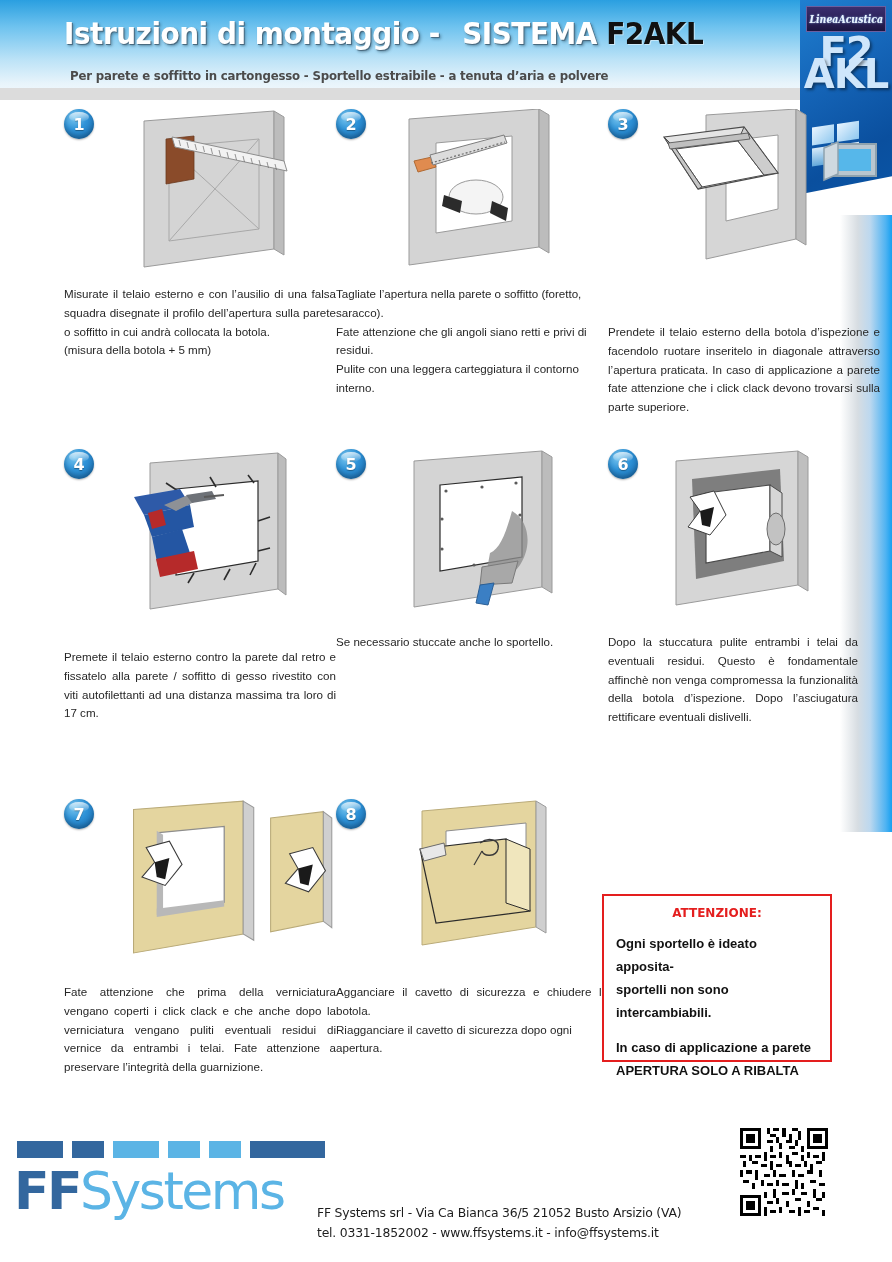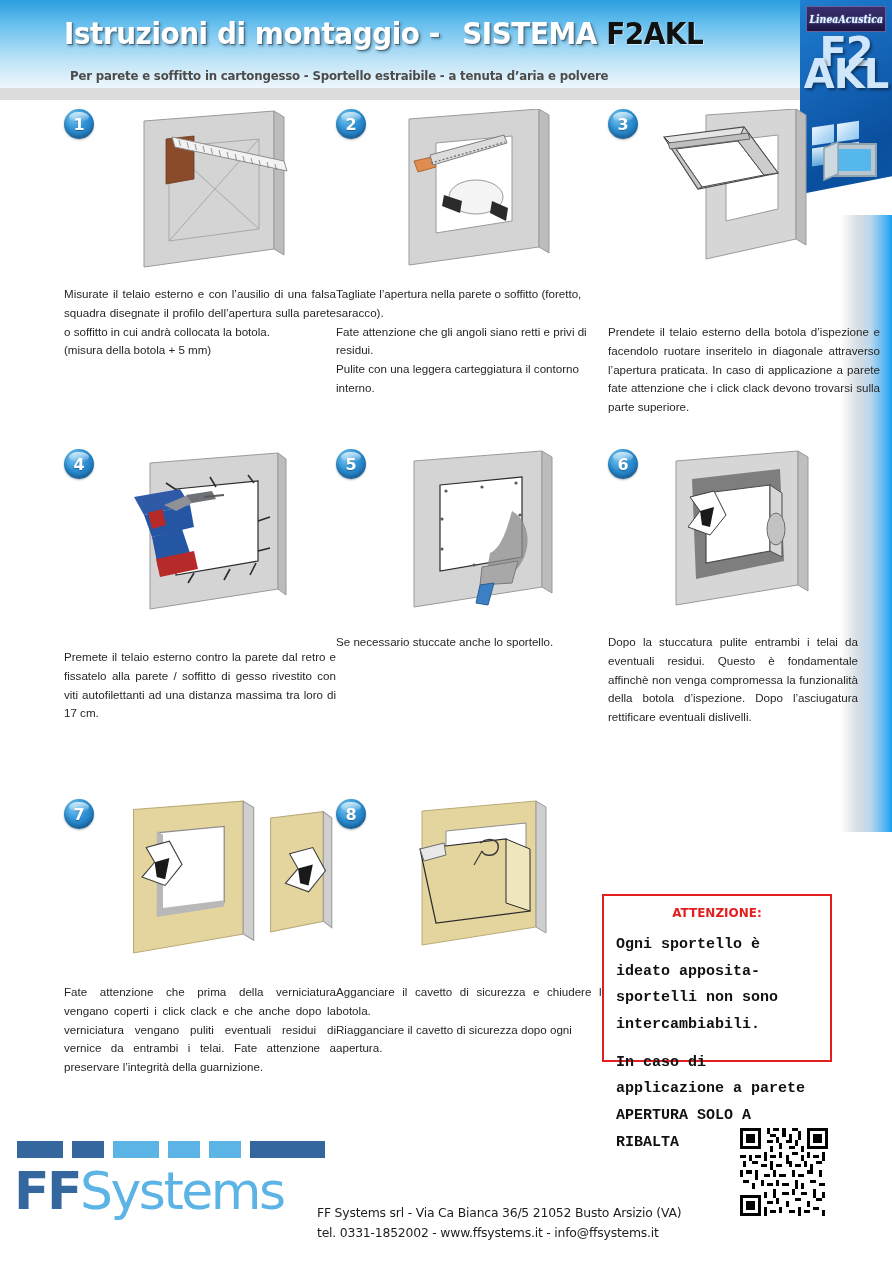--- a/index.html
+++ b/index.html
@@ -107,22 +107,22 @@
 
   
   .warn {
     position:absolute; left:602px; top:894px; width:230px; height:168px;
     border:2px solid #e41e1e; background:#fff; padding:10px 12px;
   }
   .warn-title {
     text-align:center; color:#e41e1e; font-weight:700; font-size:12px;
     font-family:"DejaVu Sans", sans-serif; margin-bottom:12px;
   }
-  .warn-body { font-size:15px; font-weight:700; line-height:1.78; color:#111;
-    font-family:Liberation Mono, monospace; }
+  .warn-body { font-size:13px; font-weight:700; line-height:1.78; color:#111;
+    font-family:Liberation Sans, sans-serif; }
   .warn-body p { margin:0; }
   .warn-body .gap { height:11px; }
 
   
   .footer { position:absolute; left:0; top:1128px; width:892px; height:134px; }
   .ff-bars { position:absolute; left:17px; top:13px; display:flex; gap:9px; }
   .ff-bars span { display:block; height:17px; }
   .ff-logo {
     position:absolute; left:14px; top:37px;
     font-family:"DejaVu Sans", sans-serif; font-size:52px; font-weight:700;

